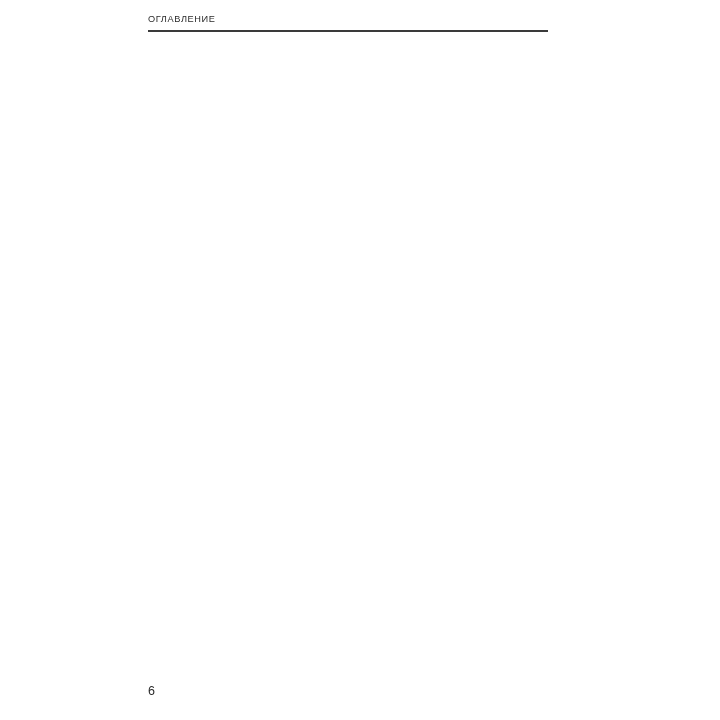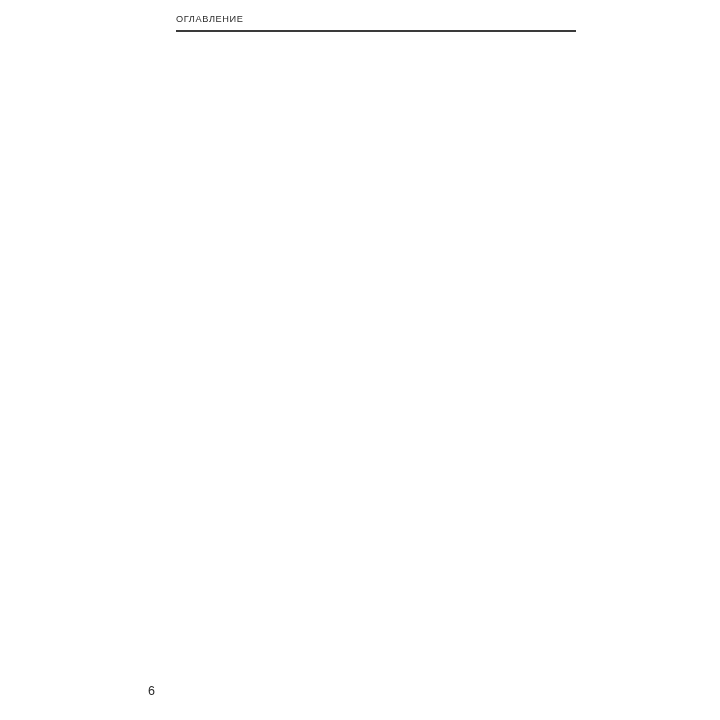--- a/index.html
+++ b/index.html
@@ -23,21 +23,20 @@
     height: 720px;
     background: #fff;
   }
 
   
   .running-head {
     position: absolute;
     left: 148px;
     top: 13px;
     width: 400px;
-    margin-left: 28px;
   }
   .running-head-title {
     font-size: 9.2px;
     letter-spacing: 0.62px;
     color: #2b2b2b;
     font-weight: 400;
     line-height: 12px;
     white-space: nowrap;
   }
   .running-head-rule {

